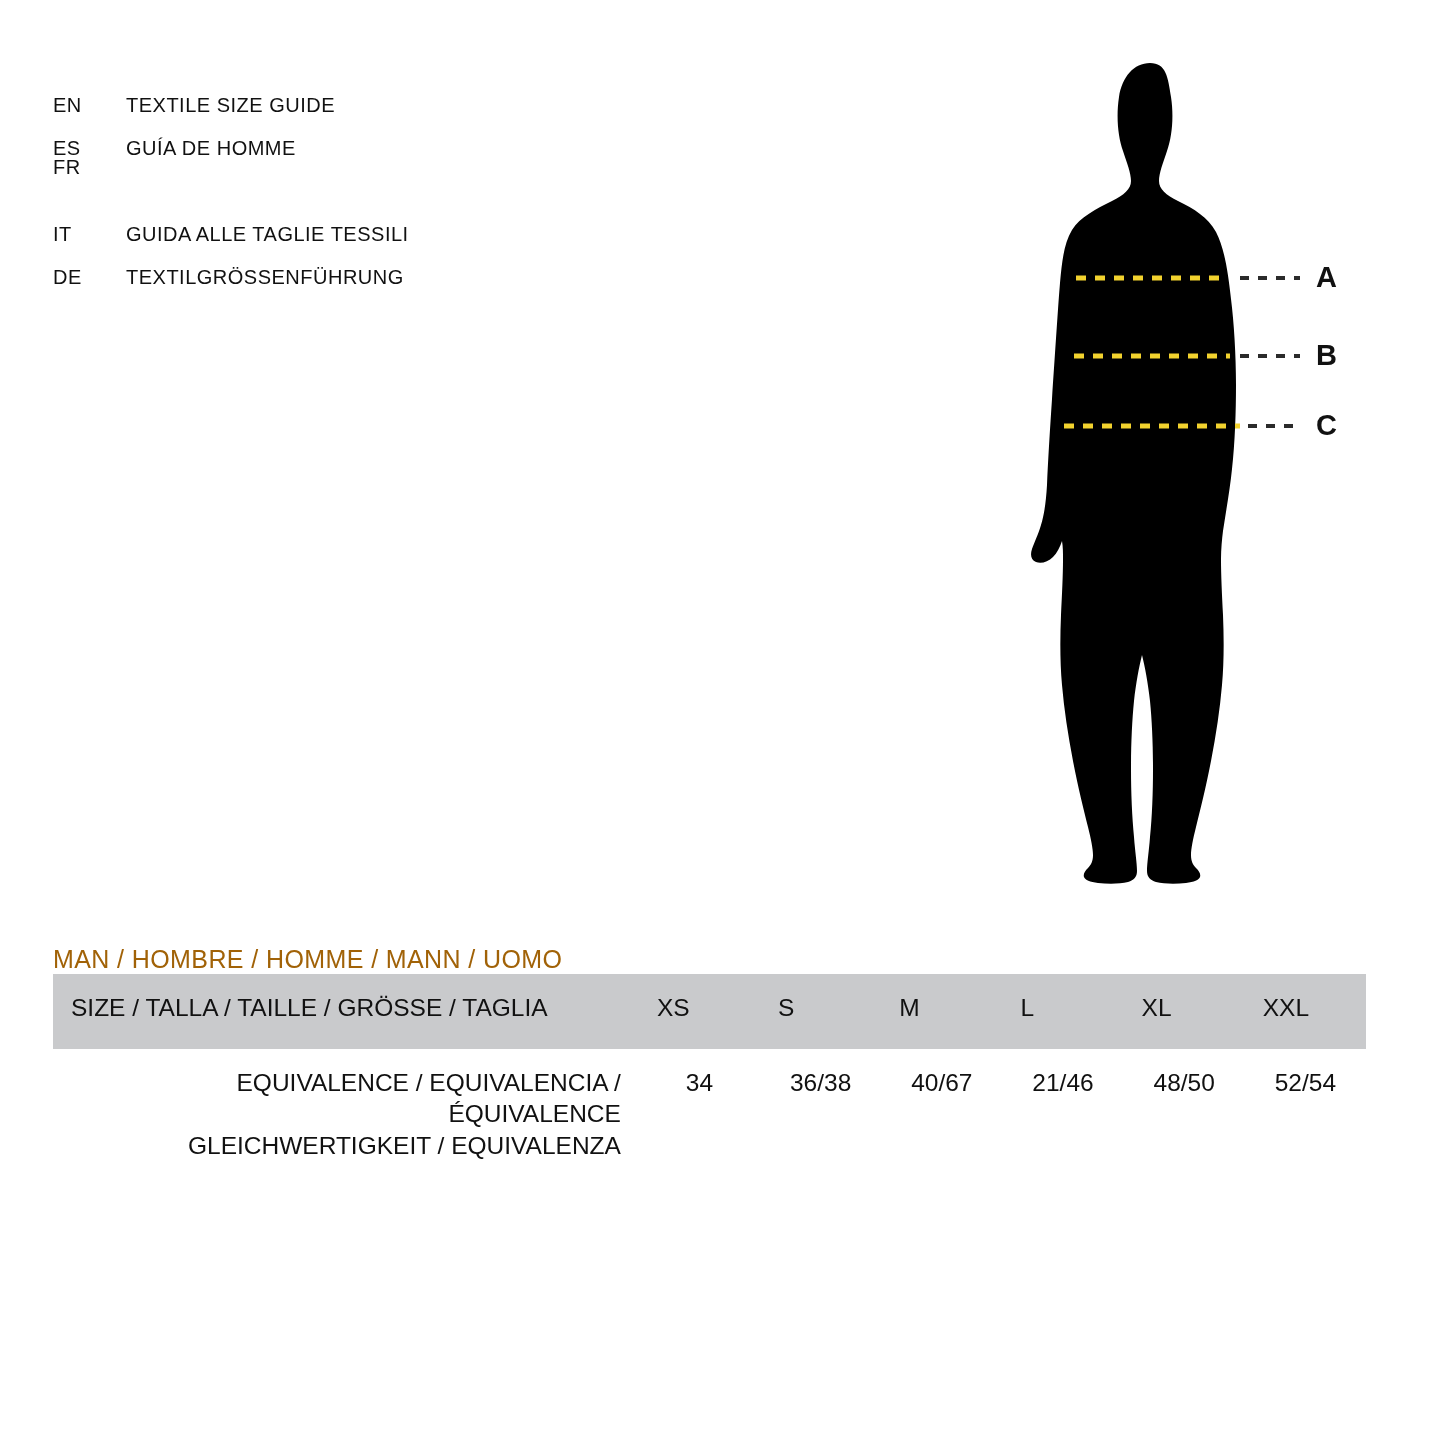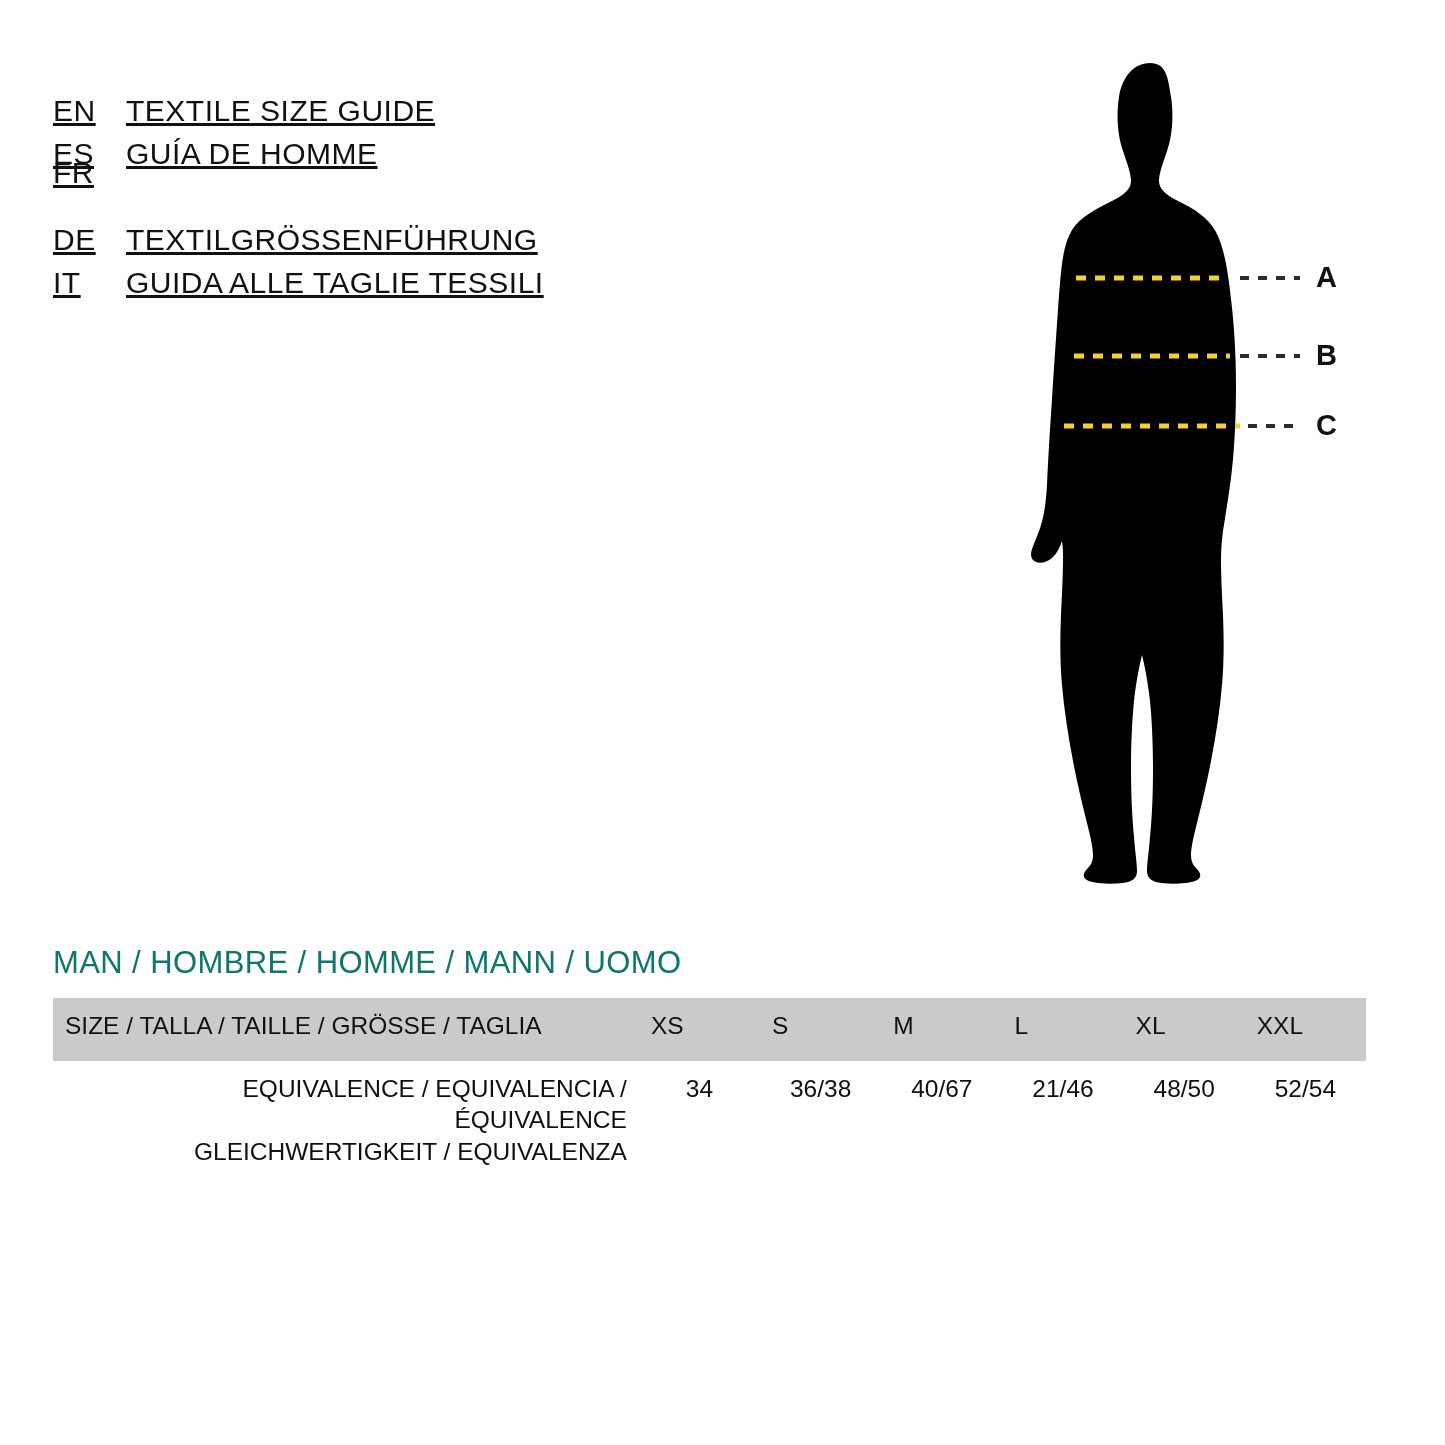--- a/index.html
+++ b/index.html
@@ -23,24 +23,23 @@
   
   .lang-block {
     position: absolute;
     left: 53px;
     top: 70px;
   }
   .lang-row {
     display: flex;
     align-items: baseline;
     height: 43px;
-    font-size: 30px;
+    font-size: 20px;
     letter-spacing: 0.5px;
     color: #111111;
-    text-decoration: underline;
   }
   .lang-code {
     width: 73px;
     flex: 0 0 73px;
   }
   .lang-text {
     white-space: nowrap;
     margin-top: 24px;
   }
 
@@ -57,35 +56,34 @@
   }
 
   
   .table-section {
     position: absolute;
     left: 53px;
     top: 945px;
     width: 1320px;
   }
   .table-caption {
-    font-size: 31px;
+    font-size: 25px;
     letter-spacing: 0.4px;
-    color: #0f766e;
-    margin-bottom: 17px;
+    color: #a16207;
     white-space: nowrap;
   }
   table.size-table {
     border-collapse: collapse;
     width: 1313px;
     table-layout: fixed;
   }
   table.size-table td {
     font-size: 24.5px;
     color: #111111;
-    padding: 12px;
+    padding: 18px;
     vertical-align: top;
     line-height: 1.28;
   }
   .hdr-row td {
     background: #c9cacc;
     height: 39px;
     vertical-align: middle;
   }
   .hdr-label {
     padding-left: 3px;
@@ -119,26 +117,26 @@
       <span class="lang-text">TEXTILE SIZE GUIDE</span>
     </div>
     <div class="lang-row">
       <span class="lang-code">ES</span>
       <span class="lang-text">GUÍA DE HOMME</span>
     </div>
     <div class="lang-row">
       <span class="lang-code">FR</span>
     </div>
     <div class="lang-row">
+      <span class="lang-code">IT</span>
+      <span class="lang-text">GUIDA ALLE TAGLIE TESSILI</span>
+    </div>
+    <div class="lang-row">
       <span class="lang-code">DE</span>
       <span class="lang-text">TEXTILGRÖSSENFÜHRUNG</span>
-    </div>
-    <div class="lang-row">
-      <span class="lang-code">IT</span>
-      <span class="lang-text">GUIDA ALLE TAGLIE TESSILI</span>
     </div>
   </div>
 
   <div class="figure-wrap">
     <svg width="420" height="840" viewBox="0 0 420 840" xmlns="http://www.w3.org/2000/svg">
 
       <g>
         <path fill="#000000" d="
           M150,8
           C134,8 122,22 119,42

